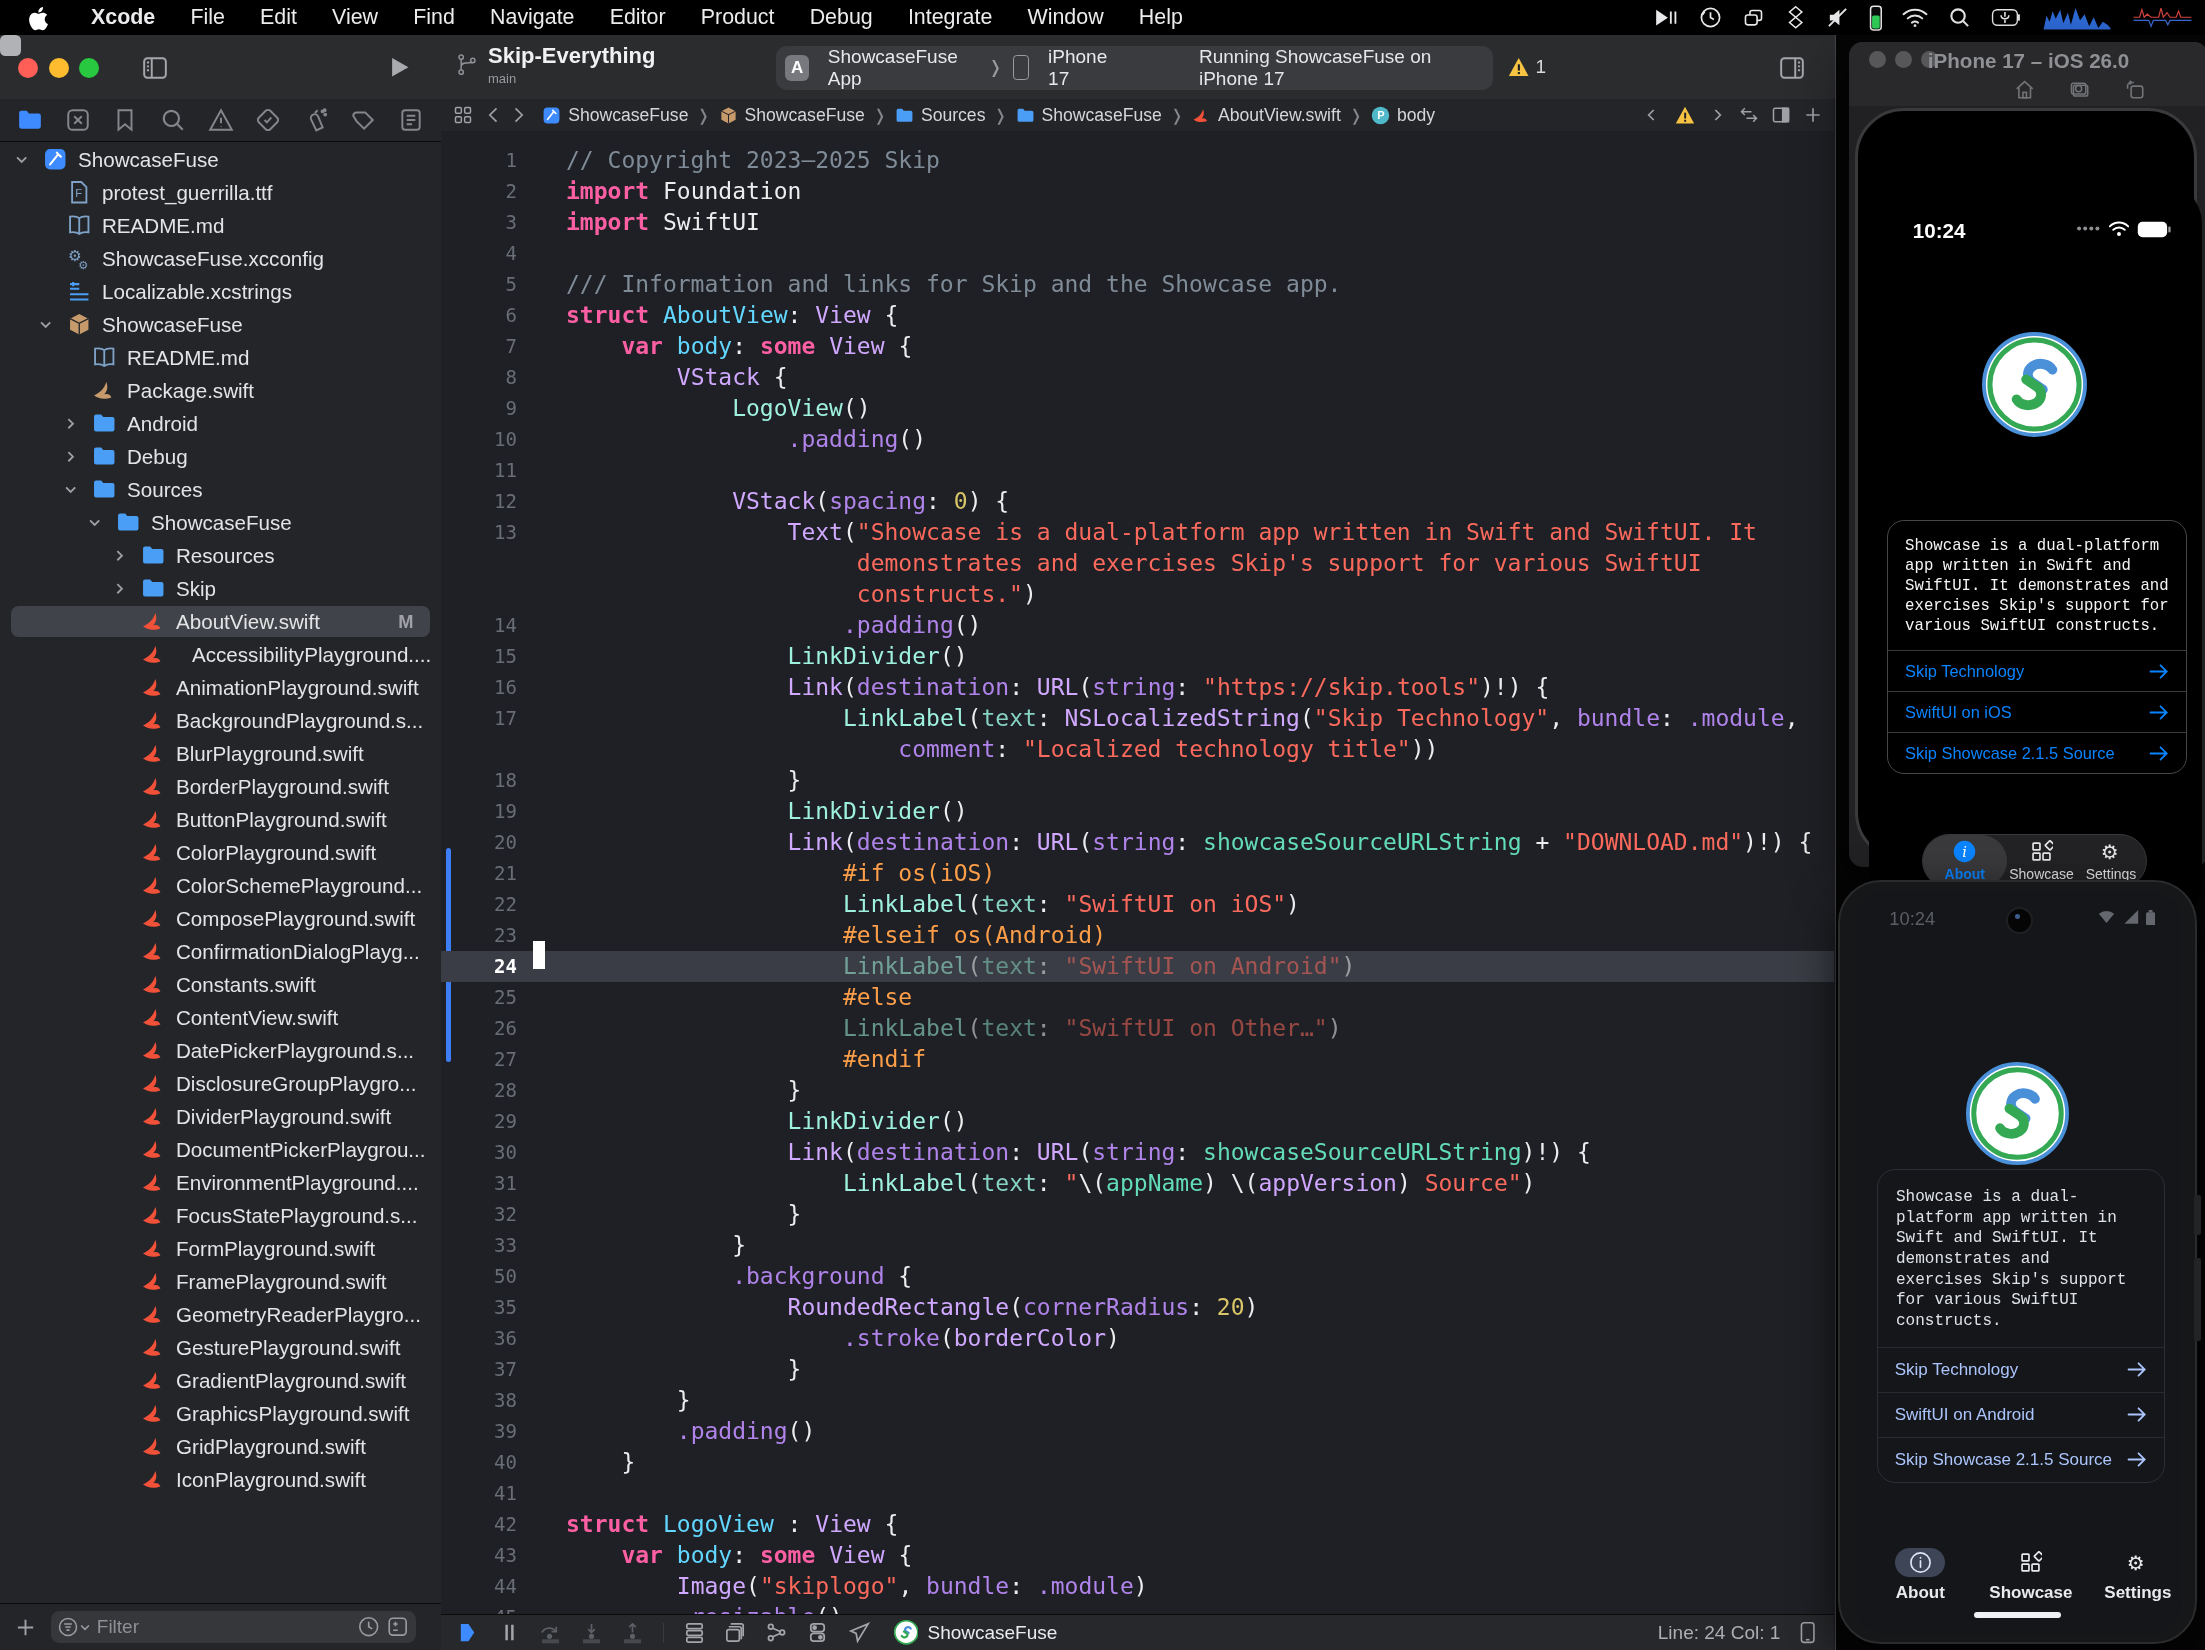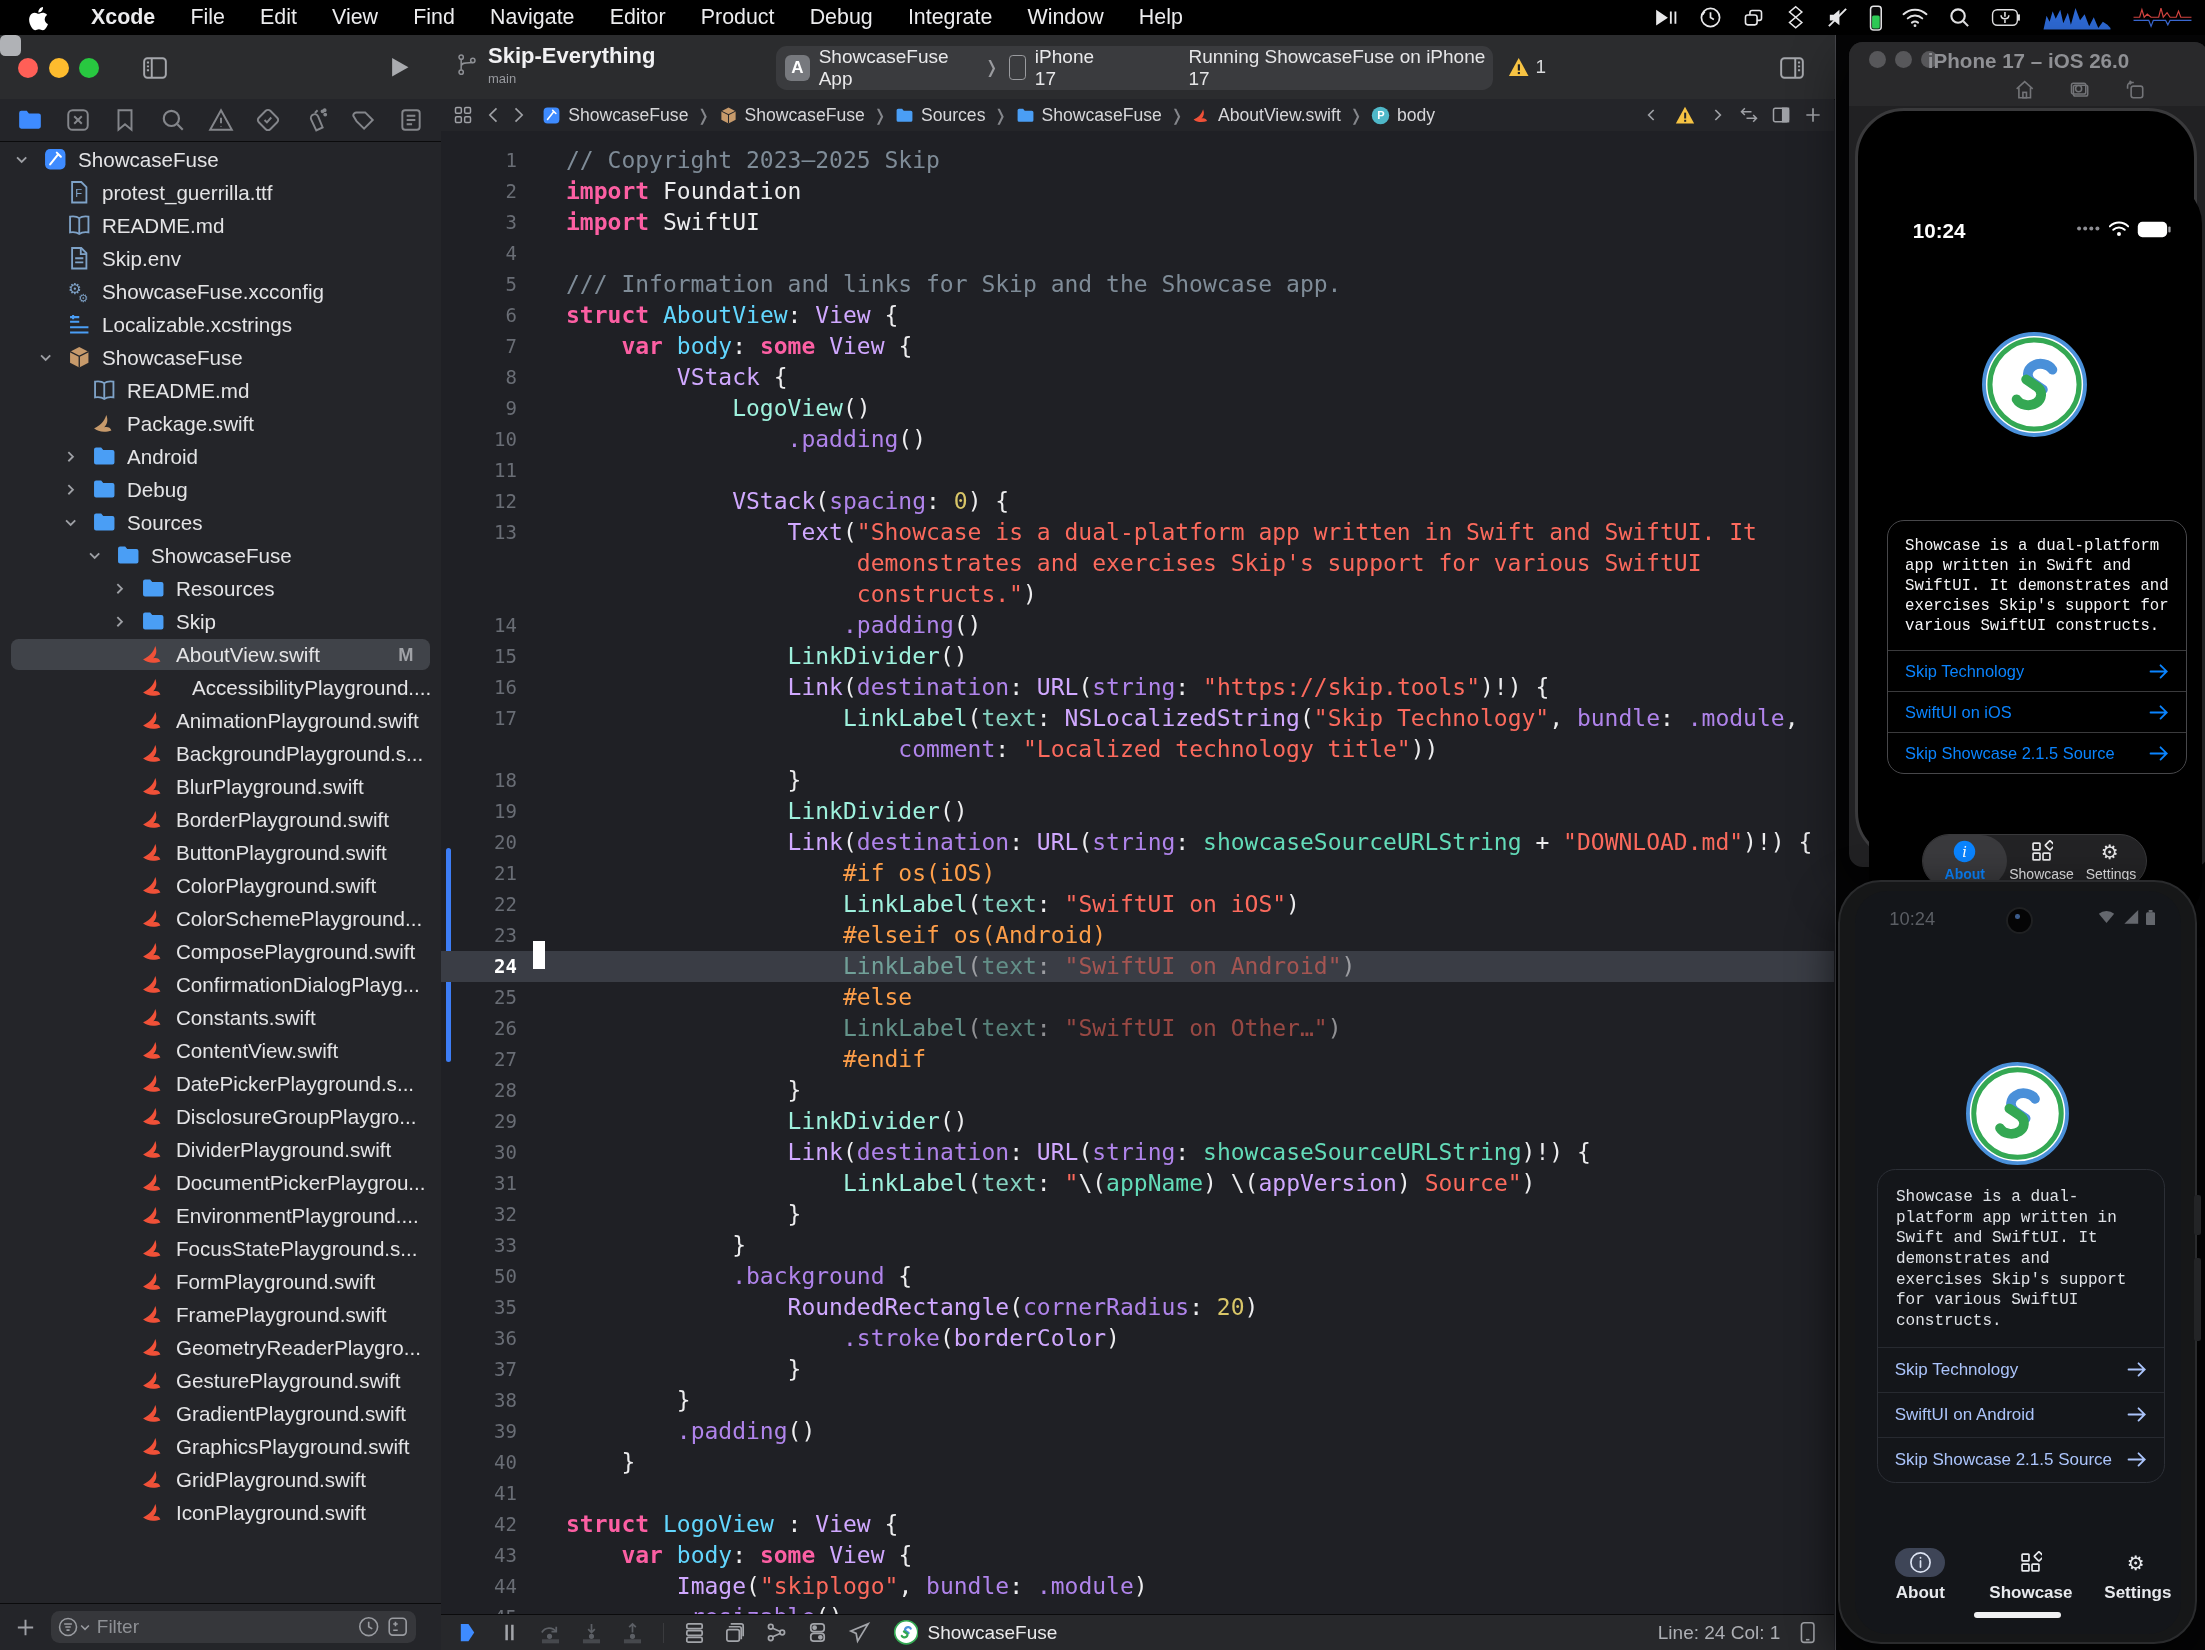--- a/index.html
+++ b/index.html
@@ -29,21 +29,21 @@
   .tbico{color:#A5A7AC;position:absolute;}
   #sidebar-toggle{left:142px;top:20px;width:26px;height:24.5px;}
   #stop-btn{left:312px;top:21.4px;width:21.4px;height:21.4px;background:#B0B2B6;border-radius:5.3px;}
   #run-btn{left:387px;top:20px;width:24.5px;height:24.5px;color:#A9ABAF;}
   #scheme-title{left:457px;top:7.6px;}
   #branch-ico{position:absolute;left:0;top:10.7px;width:20px;height:23px;color:#8E9095;}
   #wtitle{margin-left:31px;font-size:22px;font-weight:700;color:#F1F1F3;line-height:26px;}
   #wbranch{margin-left:31px;font-size:13px;color:#97999E;line-height:20px;}
   #scheme-capsule{left:776px;top:10.7px;width:717px;height:44px;background:#3A3B3E;border-radius:10.7px;position:absolute;display:flex;align-items:center;}
   .cap-ico{width:26px;height:26px;border-radius:6.1px;background:#77797E;color:#fff;display:flex;align-items:center;justify-content:center;font-size:17px;font-weight:700;margin-left:9.2px;}
-  .cap-txt{color:#E9E9EB;font-size:19px;margin-left:9px;}
+  .cap-txt{color:#E9E9EB;font-size:19px;margin-left:19px;}
   .cap-sep{color:#9A9B9F;font-size:17px;margin:0 7.6px;}
   .cap-phone{width:15.3px;height:23px;border:1.9px solid #9A9B9F;border-radius:3.8px;margin-left:3.1px;}
   #run-status{margin-left:73px;color:#E6E6E8;font-size:19px;}
   #tb-warn{left:1508px;top:21.4px;position:absolute;display:flex;align-items:center;gap:6.1px;}
   #tb-warn .cnt{color:#D9DADC;font-size:19px;}
   #right-panel-toggle{left:1779px;top:20px;width:26px;height:24.5px;}
 
   
   #navigator{left:0;top:64px;width:441px;height:1551px;position:absolute;background:#242529;border-right:1.5px solid #0B0B0C;}
   #nav-tabs{position:absolute;left:0;top:0;width:441px;height:43px;border-bottom:1.5px solid #0B0B0C;display:flex;align-items:center;justify-content:space-between;padding:0 17px;box-sizing:border-box;}
@@ -376,29 +376,20 @@
           <span class="tlabel" style="left:102px">protest_guerrilla.ttf</span>
         </div>
         <div class="trow">
           <span class="ticon" style="left:67px">
             <svg viewBox="0 0 24 24" style="color:#7FA3C8" fill="none" stroke="currentColor" stroke-width="1.8">
               <path d="M12 5C10 3.4 7 3 3 3.5V19c4-.5 7 0 9 1.5 2-1.5 5-2 9-1.5V3.5C17 3 14 3.4 12 5z"></path>
               <path d="M12 5v15.5"></path>
             </svg>
           </span>
           <span class="tlabel" style="left:102px">README.md</span>
-        </div>
-        <div class="trow">
-          <span class="ticon" style="left:67px">
-            <svg viewBox="0 0 24 24" style="color:#7FA3C8" fill="none" stroke="currentColor" stroke-width="1.8">
-              <path d="M5 2h9l5 5v15H5z"></path>
-              <path d="M13.5 2.5V8H19M8 12h8M8 16h8"></path>
-            </svg>
-          </span>
-          <span class="tlabel" style="left:102px">Skip.env</span>
         </div>
         <div class="trow">
           <span class="ticon" style="left:67px">
             <svg viewBox="0 0 24 24" style="color:#7FA3C8">
               <text x="1" y="15" font-size="15" fill="currentColor">⚙</text>
               <text x="11" y="23" font-size="11" fill="currentColor">⚙</text>
             </svg>
           </span>
           <span class="tlabel" style="left:102px">ShowcaseFuse.xcconfig</span>
         </div>

